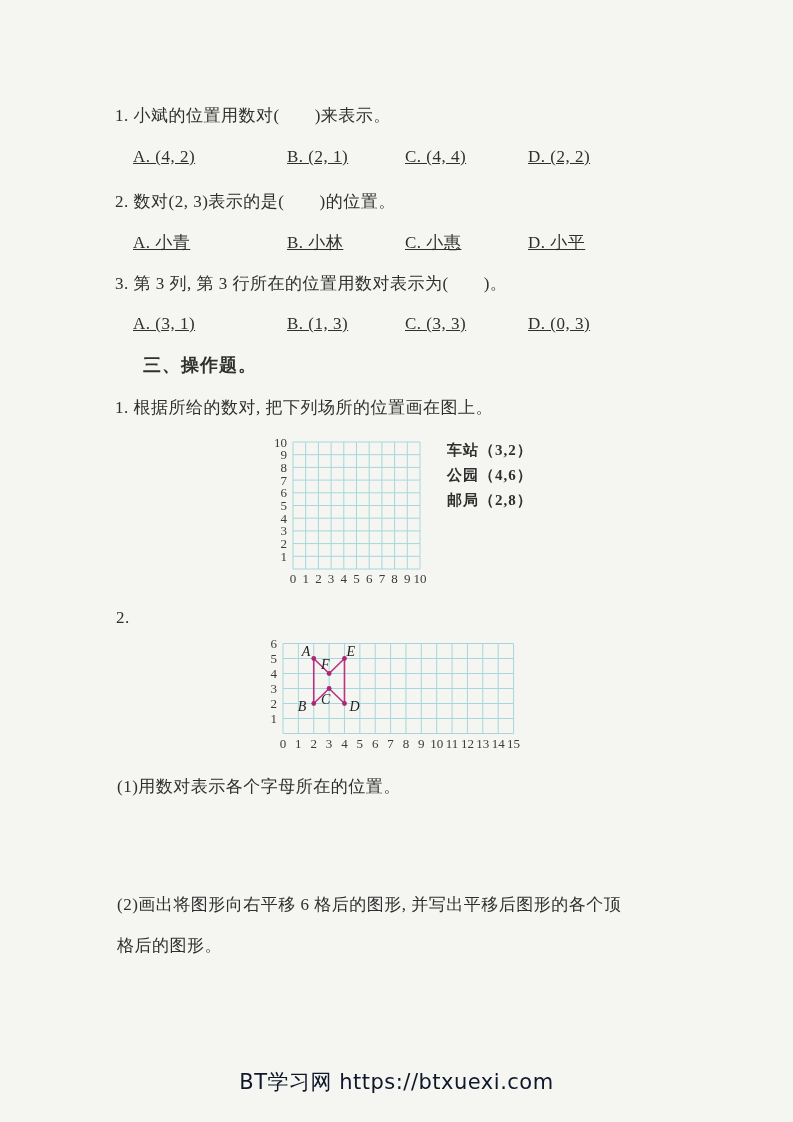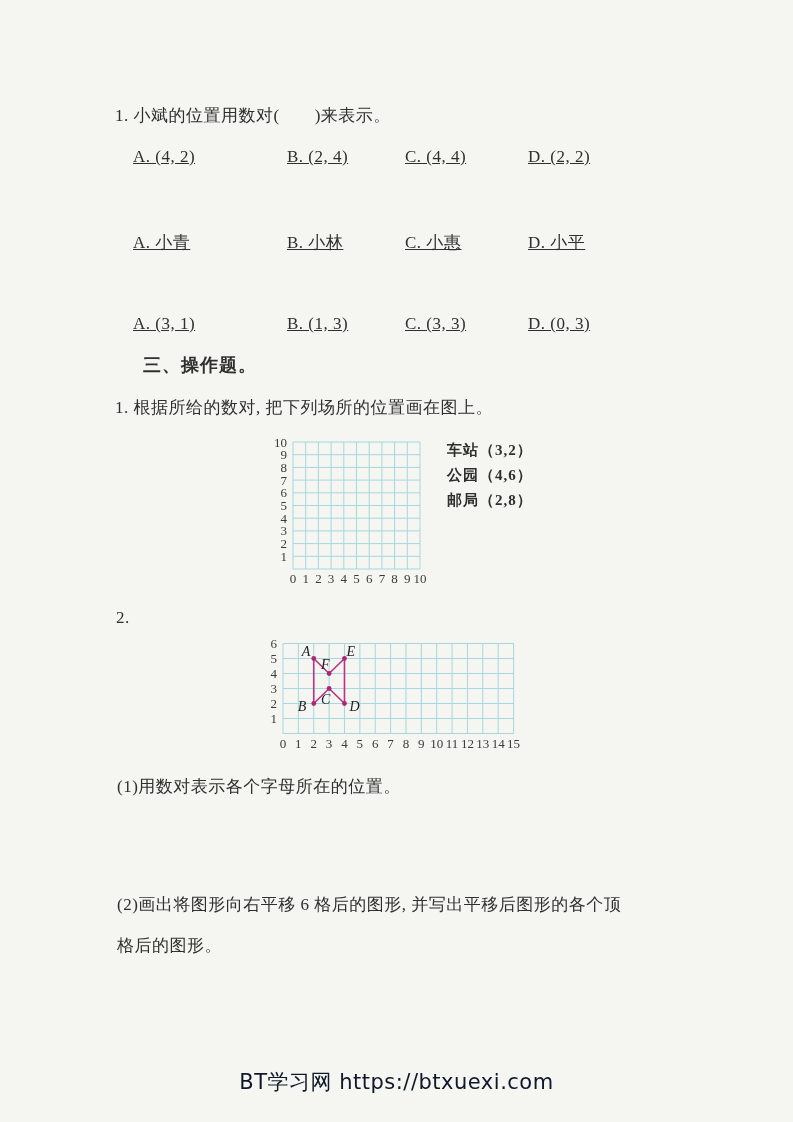--- a/index.html
+++ b/index.html
@@ -26,32 +26,34 @@
   svg{position:absolute;overflow:visible;}
 </style>
 </head>
 <body>
 
 <div class="page">
 
   <div class="tline" style="left:115px;top:104px">1. 小斌的位置用数对(　　)来表示。</div>
   <div class="optrow" style="top:147px">
     <span class="opt" style="left:133px">A. (4, 2)</span>
-    <span class="opt" style="left:287px">B. (2, 4)</span>
+    <span class="opt" style="left:287px">B. (2, 1)</span>
     <span class="opt" style="left:405px">C. (4, 4)</span>
     <span class="opt" style="left:528px">D. (2, 2)</span>
   </div>
 
+  <div class="tline" style="left:115px;top:190px">2. 数对(2, 3)表示的是(　　)的位置。</div>
   <div class="optrow" style="top:231px">
     <span class="opt" style="left:133px">A. 小青</span>
     <span class="opt" style="left:287px">B. 小林</span>
     <span class="opt" style="left:405px">C. 小惠</span>
     <span class="opt" style="left:528px">D. 小平</span>
   </div>
 
+  <div class="tline" style="left:115px;top:272px">3. 第 3 列, 第 3 行所在的位置用数对表示为(　　)。</div>
   <div class="optrow" style="top:314px">
     <span class="opt" style="left:133px">A. (3, 1)</span>
     <span class="opt" style="left:287px">B. (1, 3)</span>
     <span class="opt" style="left:405px">C. (3, 3)</span>
     <span class="opt" style="left:528px">D. (0, 3)</span>
   </div>
 
   <div class="tline sect" style="left:117px;top:353px">三、操作题。</div>
 
   <div class="tline" style="left:115px;top:396px">1. 根据所给的数对, 把下列场所的位置画在图上。</div>

